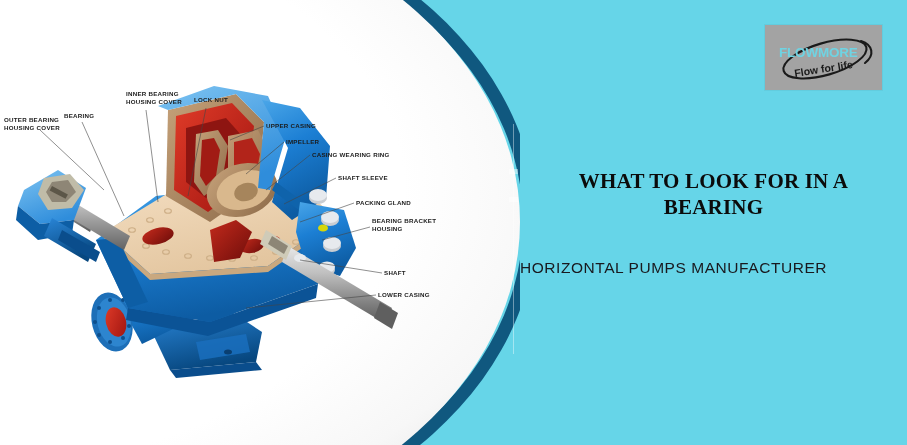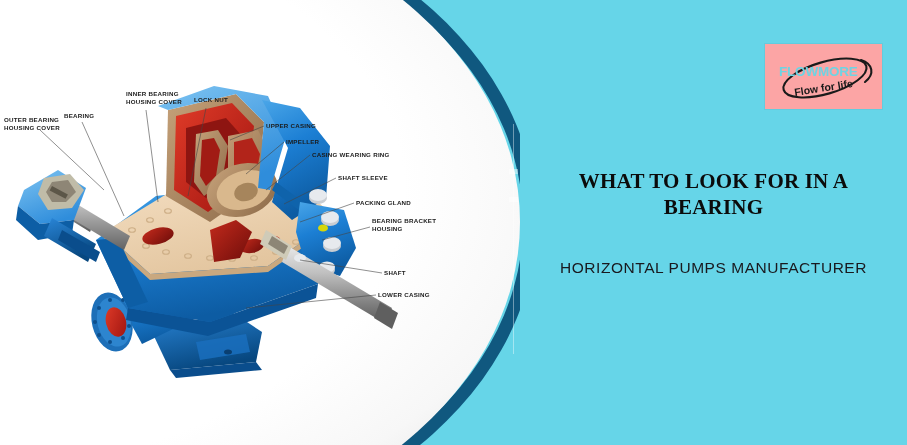--- a/index.html
+++ b/index.html
@@ -71,35 +71,33 @@
     font-family:"Liberation Serif", serif;
     font-weight:bold;
     font-size:21px;
     line-height:1.26;
     color:#0b0b0b;
     letter-spacing:.2px;
   }
   .subtitle{
     position:absolute;left:520px;top:259px;
     width:387px;
-    text-align:center;
     font-family:"Liberation Sans", sans-serif;
     font-weight:400;
     font-size:15.5px;
     color:#19191e;
     letter-spacing:.55px;
   }
 
   
   .logo-box{
     position:absolute;left:765px;top:25px;
     width:117px;height:65px;
-    background:#fca5a5;
+    background:#a3a3a3;
     box-shadow:0 0 0 1px rgba(0,0,0,.04);
-    margin-top:19px;
   }
   .logo-svg{display:block;width:117px;height:65px;}
 </style>
 </head>
 <body>
 
 <div class="banner">
 
   <div class="left-panel">
     <div class="navy-arc"></div>

